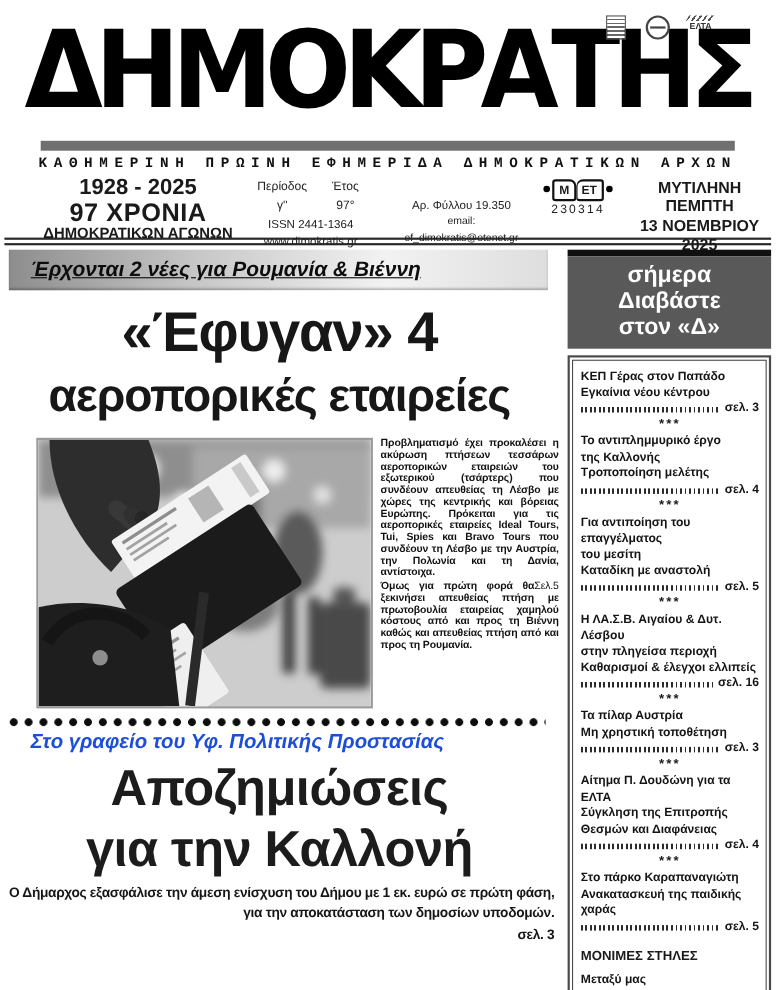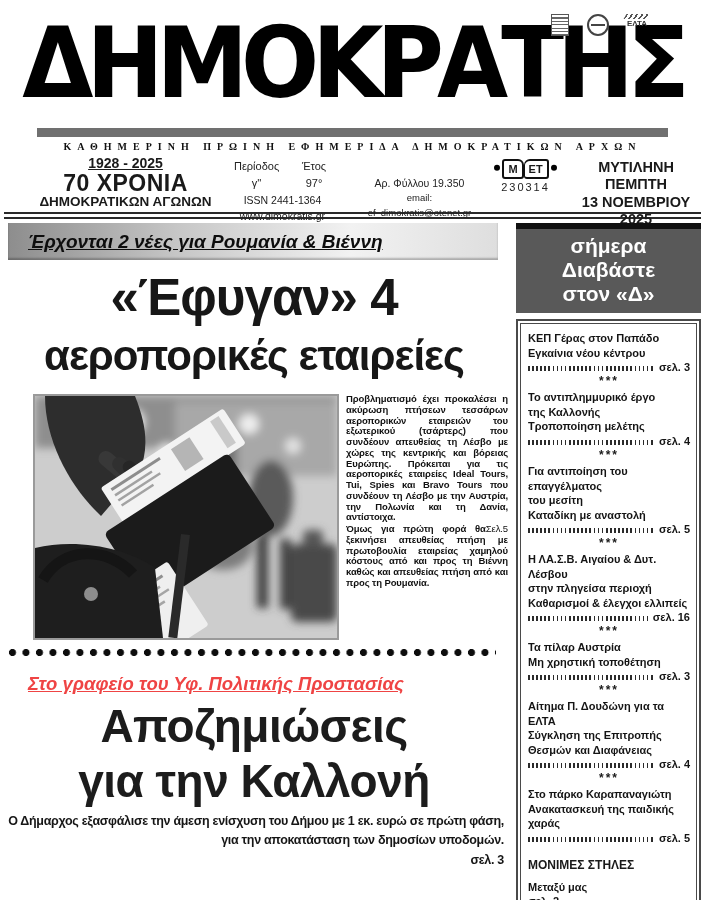--- a/index.html
+++ b/index.html
@@ -19,28 +19,28 @@
   .stamps{position:absolute;right:58px;top:14px;display:flex;gap:18px;align-items:flex-start;}
   .stamp-lines{width:16px;height:20px;border:1px solid #555;
     background:repeating-linear-gradient(#fff 0 2px,#666 2px 3.5px);}
   .stamp-seal{width:18px;height:18px;border:2px solid #444;border-radius:50%;position:relative;}
   .stamp-seal::after{content:"";position:absolute;left:2px;right:2px;top:45%;height:2px;background:#444;}
   .stamp-elta{font-size:8px;font-weight:bold;color:#333;line-height:1;position:relative;padding-top:6px;}
   .stamp-elta::before{content:"";position:absolute;top:0;left:-2px;width:24px;height:5px;
     background:repeating-linear-gradient(100deg,#555 0 2px,transparent 2px 5px);transform:skewX(-30deg);}
   .gray-bar{margin:0 37px;height:9px;background:#707070;}
   .subtitle{
-    margin-top:4px;text-align:center;font-family:Liberation Serif, serif;
-    font-weight:bold;font-size:10px;letter-spacing:6px;color:#111;white-space:nowrap;
+    margin-top:4px;text-align:center;font-family:Liberation Mono, monospace;
+    font-weight:bold;font-size:13px;letter-spacing:6px;color:#111;white-space:nowrap;
   }
   
   .infobar{display:grid;grid-template-columns:215px 245px 95px auto;align-items:start;
     padding:4px 6px 2px 18px;height:52px;}
   .ib-left{text-align:center;font-weight:bold;line-height:1.05;}
-  .ib-left .r1{font-size:14px;text-decoration:underline;}
+  .ib-left .r1{font-size:20px;}
   .ib-left .r2{font-size:23px;letter-spacing:.5px;}
   .ib-left .r3{font-size:13.5px;}
   .ib-center{display:grid;grid-template-columns:auto auto;column-gap:29px;font-size:10.5px;color:#222;padding-top:2px;}
   .ib-ca{text-align:center;line-height:1.55;}
   .ib-cb{text-align:center;line-height:1.55;padding-top:17px;}
   .ib-period{display:flex;gap:16px;justify-content:center;font-size:11px;}
   .ib-www{font-size:10.5px;}
   .ib-email{font-size:9.5px;}
   .ib-stamp{text-align:center;padding-top:3px;}
   .book{display:inline-flex;position:relative;}
@@ -69,22 +69,22 @@
   .photo-frame{width:302px;height:242px;border:2px solid #9a9a9a;flex:none;}
   .photo-frame svg{display:block;}
   .body-col{width:163px;margin-left:7px;font-size:9.5px;font-weight:bold;line-height:1.13;
     text-align:justify;color:#111;letter-spacing:-0.1px;}
   .body-col p{margin:0 0 1px 0;}
   .pageref-inline{float:right;font-weight:normal;}
   
   .dot-sep{margin:8px 12px 2px 8px;height:9px;
     background-image:radial-gradient(circle at 4.5px 4.5px,#0d0d0d 3.2px,transparent 3.9px);
     background-size:13.5px 9px;background-repeat:repeat-x;}
-  .kicker2{margin:16px 0 0 28px;font-style:italic;font-weight:bold;font-size:18.5px;
-    text-decoration:underline;color:#ef4444;}
+  .kicker2{margin:2px 0 0 28px;font-style:italic;font-weight:bold;font-size:18.5px;
+    color:#1d4ed8;}
   .headline2{text-align:center;font-weight:bold;color:#1c1c1c;margin-top:4px;}
   .headline2 .l1,.headline2 .l2{font-size:46px;line-height:1.18;letter-spacing:-0.5px;}
   .deck{margin:4px 4px 0 0;text-align:right;font-weight:bold;font-size:12.5px;
     line-height:1.55;color:#161616;letter-spacing:-0.3px;}
   .deck div{white-space:nowrap;}
   .deck .pg3{font-size:12.5px;}
   
   .sidebar{width:189px;margin-left:8px;}
   .sb-topbar{height:6px;background:#101010;margin-right:4px;}
   .sb-header{background:#595959;color:#fff;text-align:center;font-weight:bold;
@@ -110,21 +110,21 @@
     <div class="stamp-seal"></div>
     <div class="stamp-elta"><span>ΕΛΤΑ</span></div>
   </div>
 </div>
 <div class="gray-bar"></div>
 <div class="subtitle">ΚΑΘΗΜΕΡΙΝΗ ΠΡΩΙΝΗ ΕΦΗΜΕΡΙΔΑ ΔΗΜΟΚΡΑΤΙΚΩΝ ΑΡΧΩΝ</div>
 
 <div class="infobar">
   <div class="ib-left">
     <div class="r1">1928 - 2025</div>
-    <div class="r2">70 ΧΡΟΝΙΑ</div>
+    <div class="r2">97 ΧΡΟΝΙΑ</div>
     <div class="r3">ΔΗΜΟΚΡΑΤΙΚΩΝ ΑΓΩΝΩΝ</div>
   </div>
   <div class="ib-center">
     <div class="ib-ca">
       <div class="ib-period">
         <span>Περίοδος γ''</span>
         <span>Έτος 97°</span>
       </div>
       <div>ISSN 2441-1364</div>
       <div class="ib-www">www.dimokratis.gr</div>

